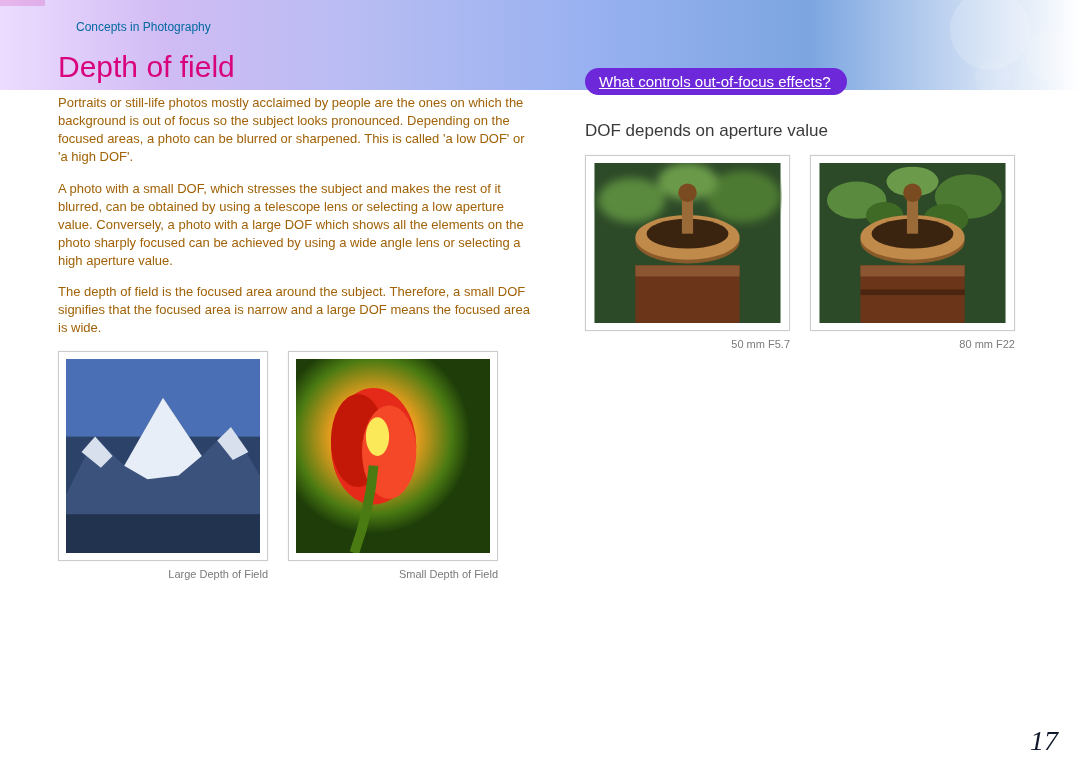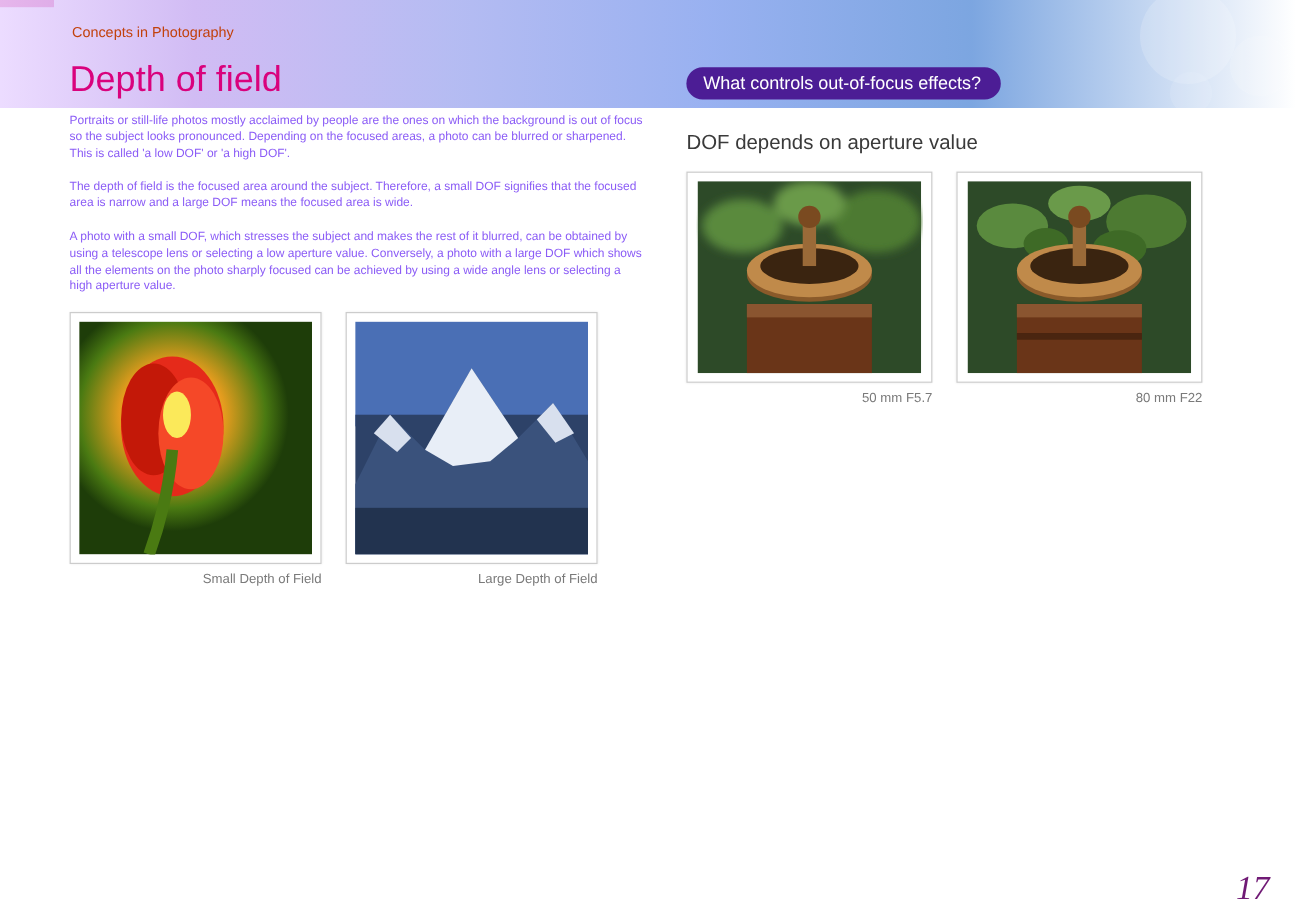--- a/index.html
+++ b/index.html
@@ -35,53 +35,54 @@
   .bokeh div {
     position: absolute; border-radius: 50%;
     background: #fff;
   }
   .page {
     position: absolute;
     top: 20px; left: 58px; right: 58px; bottom: 20px;
   }
   .section-header {
     font-size: 12px;
-    color: #c2410c;
+    color: #0369a1;
     font-weight: 400;
     margin-bottom: 18px;
-    margin-left: 2px;
+    margin-left: 18px;
   }
   .columns {
     display: flex;
-    gap: 36px;
+    gap: 49px;
   }
   .col-left { flex: 0 0 478px; }
   .col-right { flex: 1; }
   .title {
     font-size: 30px;
     color: #d9027d;
     font-weight: 400;
     margin-bottom: 10px;
     margin-top: -2px;
   }
   .body-text {
-    font-size: 10px;
+    font-size: 13px;
     line-height: 1.38;
-    color: #8b5cf6;
+    color: #a16207;
     margin-bottom: 14px;
   }
   .pill {
     display: inline-block;
-    background: #4c1d95;
+    background: #6d28d9;
     color: #fff;
     font-size: 15px;
     padding: 5px 16px 5px 14px;
     border-radius: 14px;
-    margin-top: 4px;
+    margin-top: 16px;
     margin-bottom: 26px;
+    text-decoration: underline;
   }
   .sub-heading {
     font-size: 17px;
     font-weight: normal;
     color: #3a3a3a;
     margin-bottom: 14px;
   }
   .image-row {
     display: flex;
     gap: 20px;
@@ -106,21 +107,21 @@
     padding-left: 8px;
   }
   .caption.center-ish { padding-left: 22px; }
   .page-number {
     position: absolute;
     right: 22px;
     bottom: 8px;
     font-family: Georgia, 'Times New Roman', serif;
     font-style: italic;
     font-size: 28px;
-    color: #701a75;
+    color: #0f172a;
   }
 </style>
 </head>
 <body>
 
 <div class="top-accent"></div>
 <div class="header-gradient"></div>
 <div class="bokeh">
   <div style="width:80px;height:80px;top:-10px;right:50px;opacity:.5"></div>
   <div style="width:50px;height:50px;top:30px;right:5px;opacity:.4"></div>
@@ -128,59 +129,59 @@
 </div>
 
 <div class="page">
   <div class="section-header">Concepts in Photography</div>
 
   <div class="columns">
 
     <div class="col-left">
       <h1 class="title">Depth of field</h1>
       <p class="body-text">Portraits or still-life photos mostly acclaimed by people are the ones on which the background is out of focus so the subject looks pronounced. Depending on the focused areas, a photo can be blurred or sharpened. This is called 'a low DOF' or 'a high DOF'.</p>
+      <p class="body-text">A photo with a small DOF, which stresses the subject and makes the rest of it blurred, can be obtained by using a telescope lens or selecting a low aperture value. Conversely, a photo with a large DOF which shows all the elements on the photo sharply focused can be achieved by using a wide angle lens or selecting a high aperture value.</p>
       <p class="body-text">The depth of field is the focused area around the subject. Therefore, a small DOF signifies that the focused area is narrow and a large DOF means the focused area is wide.</p>
-      <p class="body-text">A photo with a small DOF, which stresses the subject and makes the rest of it blurred, can be obtained by using a telescope lens or selecting a low aperture value. Conversely, a photo with a large DOF which shows all the elements on the photo sharply focused can be achieved by using a wide angle lens or selecting a high aperture value.</p>
 
       <div class="image-row">
+        <div class="image-card">
+          <div class="frame large">
+            <svg viewBox="0 0 100 100">
+              <rect width="100" height="45" fill="#4a6fb5"></rect>
+              <rect y="40" width="100" height="60" fill="#2d4268"></rect>
+              <polygon points="0,70 15,40 30,55 50,20 70,50 85,35 100,60 100,100 0,100" fill="#3a527c"></polygon>
+              <polygon points="30,55 50,20 70,50 58,60 42,62" fill="#e8eef7"></polygon>
+              <polygon points="8,48 15,40 24,50 18,56" fill="#d8e0ee"></polygon>
+              <polygon points="78,42 85,35 94,48 86,52" fill="#d8e0ee"></polygon>
+              <rect y="80" width="100" height="20" fill="#22334f"></rect>
+            </svg>
+          </div>
+          <div class="caption center-ish">Large Depth of Field</div>
+        </div>
+
         <div class="image-card">
           <div class="frame large">
             <svg viewBox="0 0 100 100">
               <defs>
                 <radialGradient id="bg1" cx="40%" cy="40%">
                   <stop offset="0%" stop-color="#f8e36a"></stop>
                   <stop offset="45%" stop-color="#e49c1e"></stop>
                   <stop offset="80%" stop-color="#4a7a12"></stop>
                   <stop offset="100%" stop-color="#1e3d09"></stop>
                 </radialGradient>
               </defs>
               <rect width="100" height="100" fill="url(#bg1)"></rect>
               <ellipse cx="40" cy="45" rx="22" ry="30" fill="#e52a1a"></ellipse>
               <ellipse cx="32" cy="42" rx="14" ry="24" fill="#c31808"></ellipse>
               <ellipse cx="48" cy="48" rx="14" ry="24" fill="#f54828"></ellipse>
               <path d="M40 55 Q38 78 30 100" stroke="#4a7a12" stroke-width="5" fill="none"></path>
               <ellipse cx="42" cy="40" rx="6" ry="10" fill="#fbe95a"></ellipse>
             </svg>
           </div>
           <div class="caption center-ish">Small Depth of Field</div>
-        </div>
-
-        <div class="image-card">
-          <div class="frame large">
-            <svg viewBox="0 0 100 100">
-              <rect width="100" height="45" fill="#4a6fb5"></rect>
-              <rect y="40" width="100" height="60" fill="#2d4268"></rect>
-              <polygon points="0,70 15,40 30,55 50,20 70,50 85,35 100,60 100,100 0,100" fill="#3a527c"></polygon>
-              <polygon points="30,55 50,20 70,50 58,60 42,62" fill="#e8eef7"></polygon>
-              <polygon points="8,48 15,40 24,50 18,56" fill="#d8e0ee"></polygon>
-              <polygon points="78,42 85,35 94,48 86,52" fill="#d8e0ee"></polygon>
-              <rect y="80" width="100" height="20" fill="#22334f"></rect>
-            </svg>
-          </div>
-          <div class="caption center-ish">Large Depth of Field</div>
         </div>
       </div>
     </div>
 
     <div class="col-right">
       <div class="pill">What controls out-of-focus effects?</div>
       <div class="sub-heading">DOF depends on aperture value</div>
 
       <div class="image-row">
         <div class="image-card">

